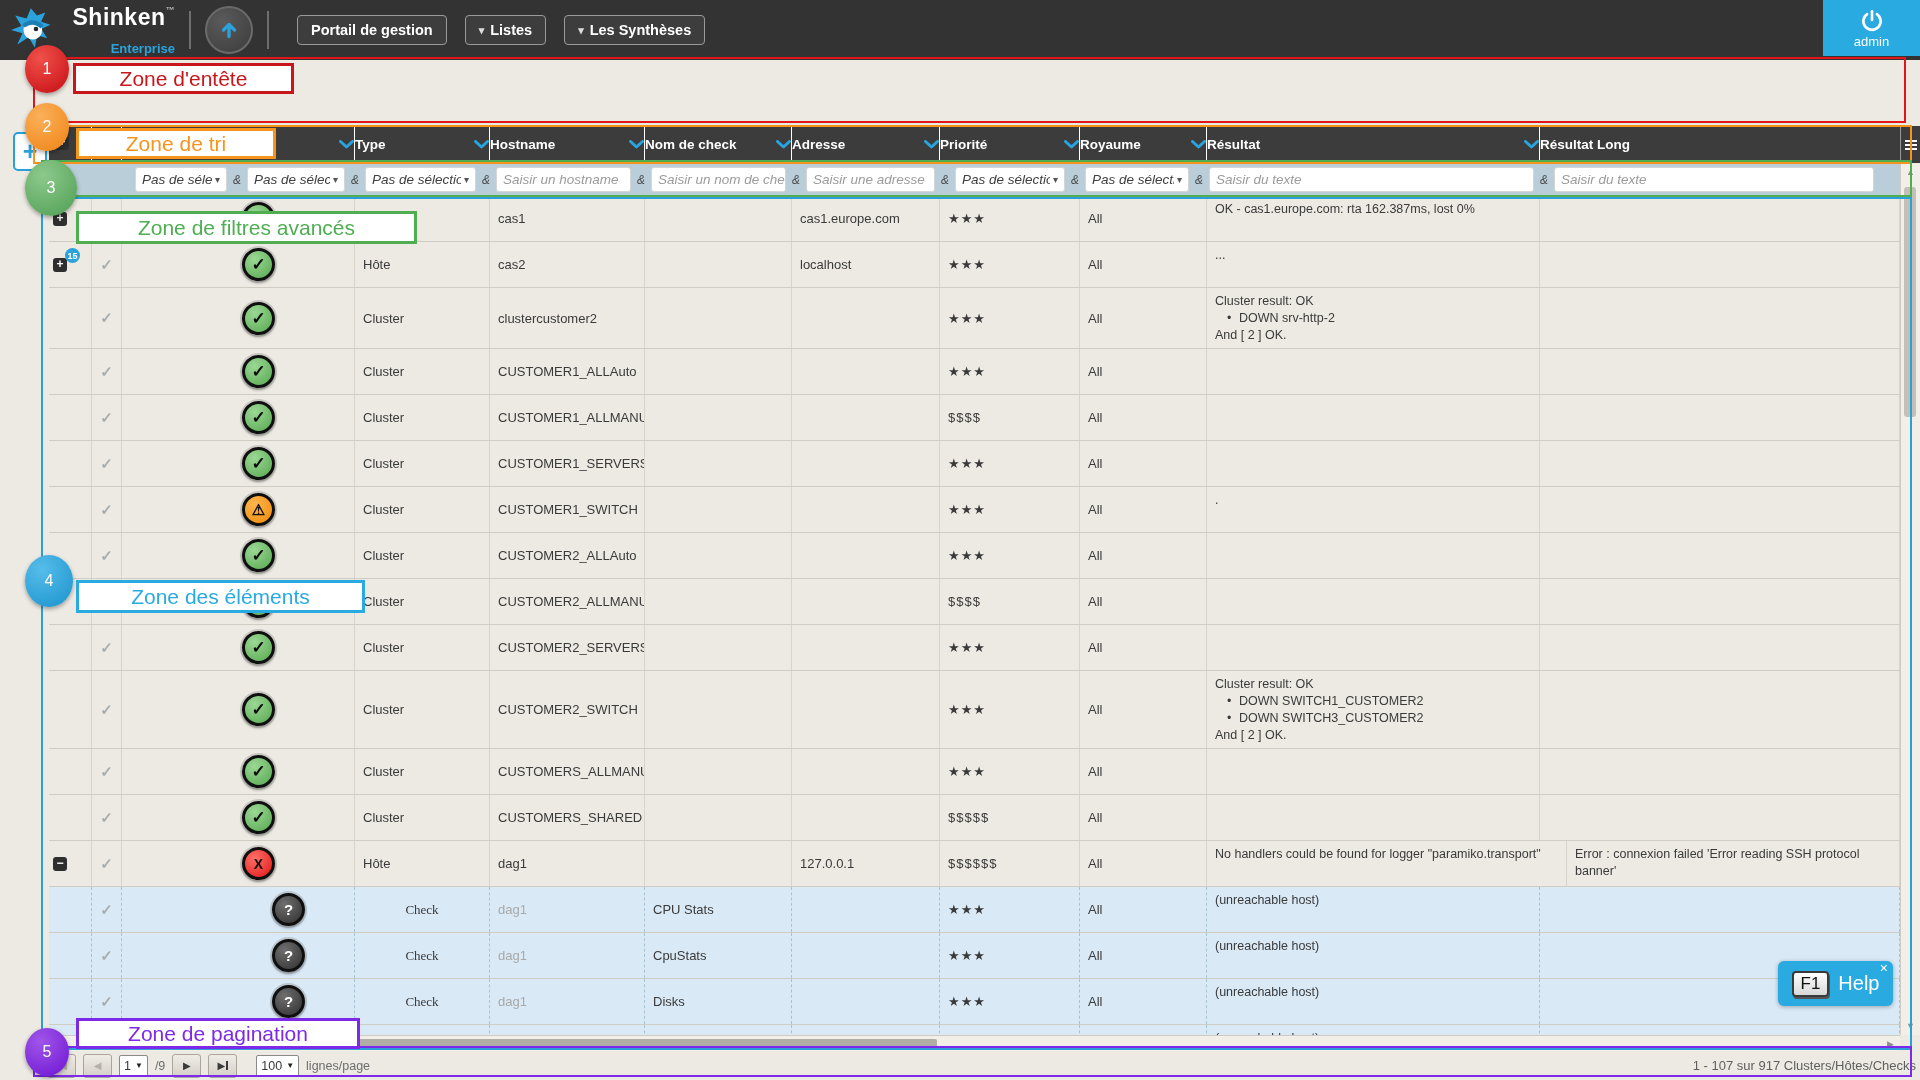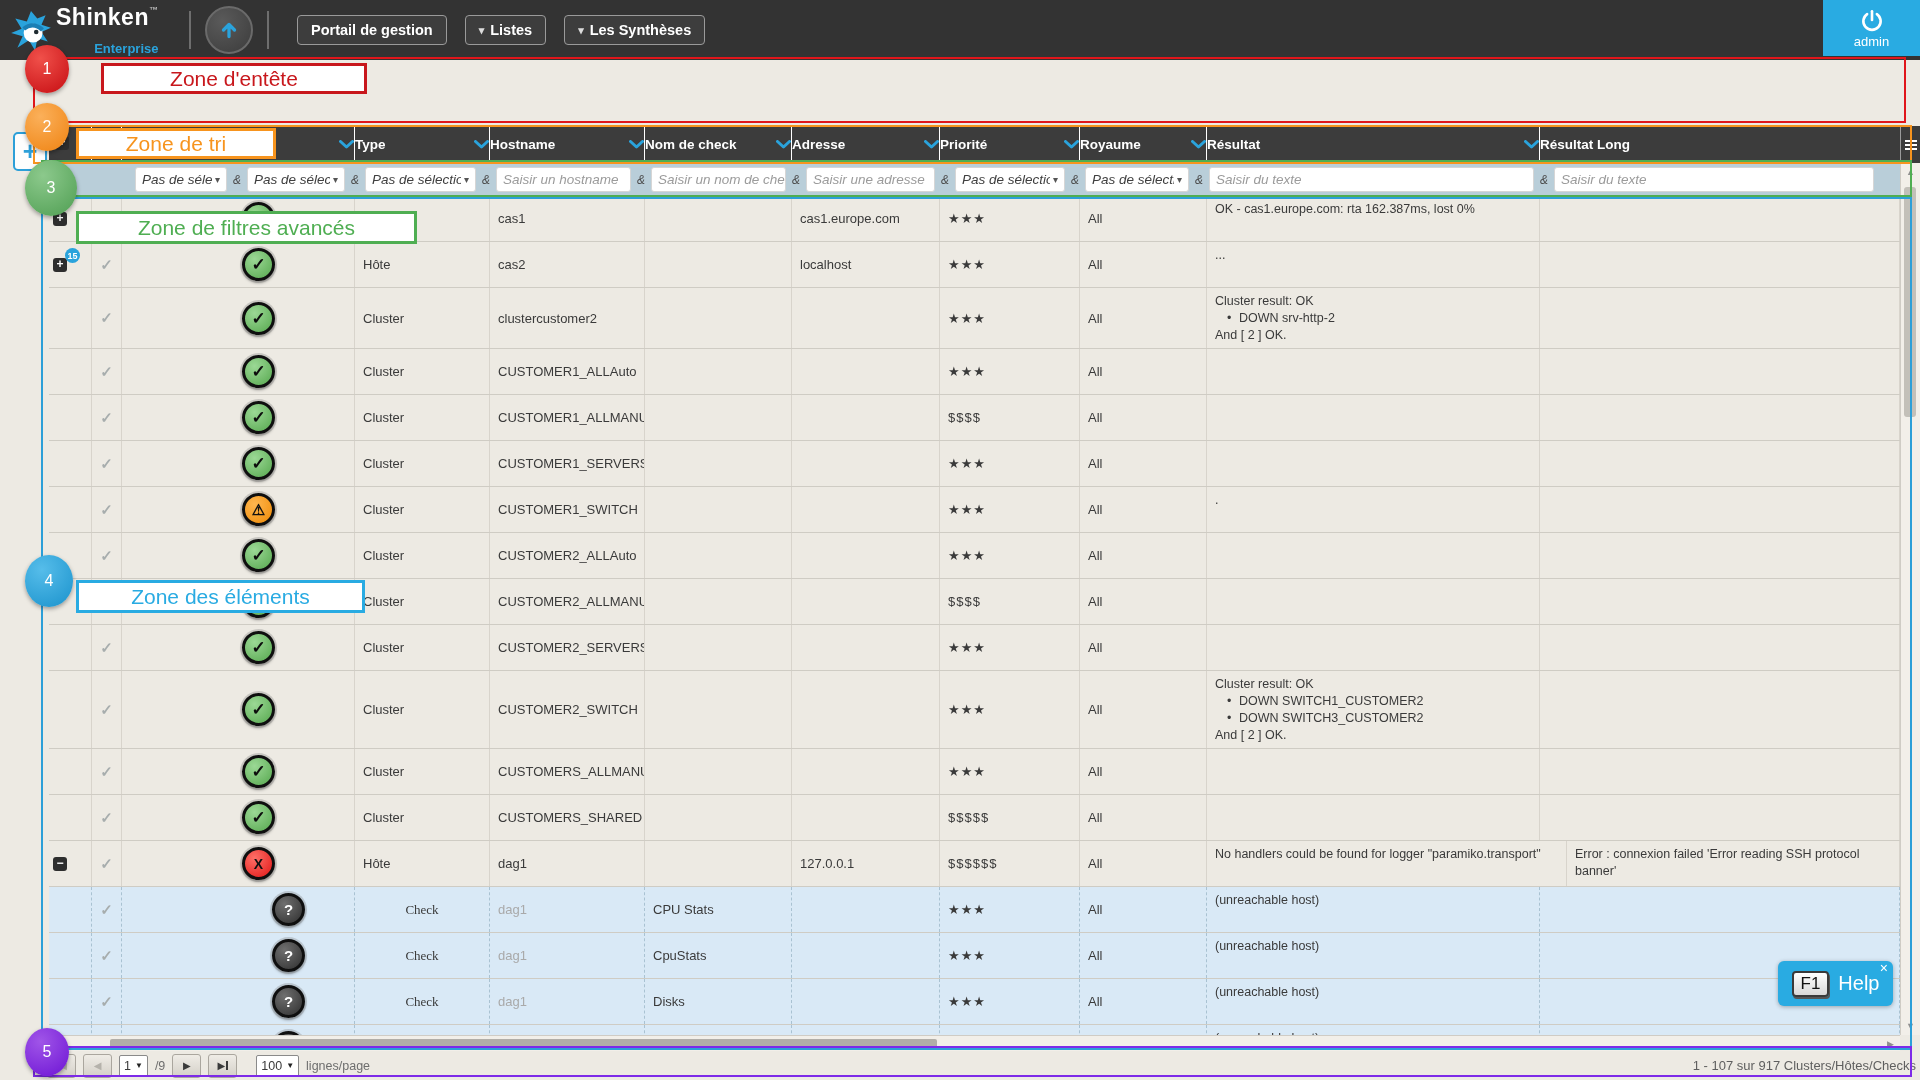--- a/index.html
+++ b/index.html
@@ -1,20 +1,20 @@
 <!DOCTYPE html>
 <html><head>
 <meta charset="utf-8">
 <style>
   html,body{margin:0;padding:0;background:#888;}
   .screen{position:relative;width:1920px;height:1080px;background:#edeae3;overflow:hidden;
           font-family:"Liberation Sans",sans-serif;color:#3a3a3a;}
   
   .topbar{position:absolute;left:0;top:0;width:1920px;height:60px;background:#333;display:flex;align-items:center;}
-  .brand{display:flex;align-items:flex-end;margin-left:10px;width:165px;}
+  .brand{display:flex;align-items:flex-start;margin-left:10px;width:165px;gap:17px;}
   .brand-txt{margin-left:4px;line-height:1;}
   .brand-name{color:#fff;font-weight:bold;font-size:23px;letter-spacing:.5px;}
   .brand-name .tm{font-size:9px;vertical-align:top;color:#bbb;}
   .brand-sub{color:#2aa3dc;font-size:13px;text-align:right;margin-top:13px;font-weight:bold;}
   .tb-sep{width:2px;height:38px;background:#6e6e6e;margin:0 14px;}
   .tb-round{width:44px;height:44px;border-radius:50%;background:radial-gradient(circle at 35% 30%,#5a5a5a,#3c3c3c);
             border:2px solid #6a6a6a;display:flex;align-items:center;justify-content:center;cursor:pointer;}
   .tb-nav{display:flex;gap:18px;margin-left:14px;}
   .tb-btn{background:#3d3d3d;border:1px solid #9a9a9a;border-radius:4px;color:#fff;font-weight:bold;
           font-size:14.5px;padding:6px 13px;display:flex;align-items:center;gap:6px;cursor:pointer;}
@@ -128,21 +128,21 @@
   .helpx{position:absolute;right:5px;top:-1px;color:#fff;font-size:14px;cursor:pointer;}
   
   .zrect{position:absolute;border:2px solid;pointer-events:none;box-sizing:border-box;z-index:40;}
   .z1r{left:33px;top:57px;width:1873px;height:66px;border-color:#e0161b;}
   .z2r{left:33px;top:125px;width:1879px;height:39px;border-color:#f7941e;}
   .z3r{left:41px;top:160px;width:1871px;height:37px;border-color:#4fae52;}
   .z4r{left:41px;top:197px;width:1871px;height:853px;border-color:#2c9fd8;}
   .z5r{left:33px;top:1046px;width:1879px;height:31px;border-color:#7d2ae8;}
   .zbox{position:absolute;background:#fff;display:flex;align-items:center;justify-content:center;
         font-size:21px;z-index:45;box-sizing:border-box;border:3px solid;}
-  .z1b{left:73px;top:63px;width:266px;height:31px;border-color:#c8171c;color:#c8171c;margin-left:28px;}
+  .z1b{left:73px;top:63px;width:221px;height:31px;border-color:#c8171c;color:#c8171c;}
   .z2b{left:76px;top:128px;width:200px;height:31px;border-color:#f7941e;color:#f7941e;}
   .z3b{left:76px;top:196px;width:341px;height:33px;border-color:#4fae52;color:#4fae52;margin-top:15px;}
   .z4b{left:76px;top:580px;width:289px;height:33px;border-color:#29abe2;color:#29abe2;}
   .z5b{left:76px;top:1018px;width:284px;height:31px;border-color:#7d2ae8;color:#7d2ae8;}
   .zcirc{position:absolute;width:44px;height:48px;border-radius:50%;color:#fff;font-size:16px;z-index:46;
          display:flex;align-items:center;justify-content:center;box-shadow:0 2px 4px rgba(0,0,0,.35);}
   .z1c{left:25px;top:45px;background:radial-gradient(circle at 35% 28%,#f0504a,#c60d12);}
   .z2c{left:25px;top:103px;background:radial-gradient(circle at 35% 28%,#fbb05a,#ef8312);}
   .z3c{left:25px;top:160px;width:52px;height:56px;background:radial-gradient(circle at 35% 28%,#8cc98c,#4f9e52);}
   .z4c{left:25px;top:555px;width:48px;height:52px;background:radial-gradient(circle at 35% 28%,#56bdea,#1a92cc);}
@@ -878,20 +878,21 @@
   <div class="zrect z1r"></div>
   <div class="zrect z2r"></div>
   <div class="zrect z3r"></div>
   <div class="zrect z4r"></div>
   <div class="zrect z5r"></div>
 
   <div class="zbox z1b">Zone d'entête</div>
   <div class="zbox z2b">Zone de tri</div>
   <div class="zbox z3b">Zone de filtres avancés</div>
   <div class="zbox z4b">Zone des éléments</div>
+  <div class="zbox z5b">Zone de pagination</div>
 
   <div class="zcirc z1c">1</div>
   <div class="zcirc z2c">2</div>
   <div class="zcirc z3c">3</div>
   <div class="zcirc z4c">4</div>
   <div class="zcirc z5c">5</div>
 
 </div>
 
 </body></html>

